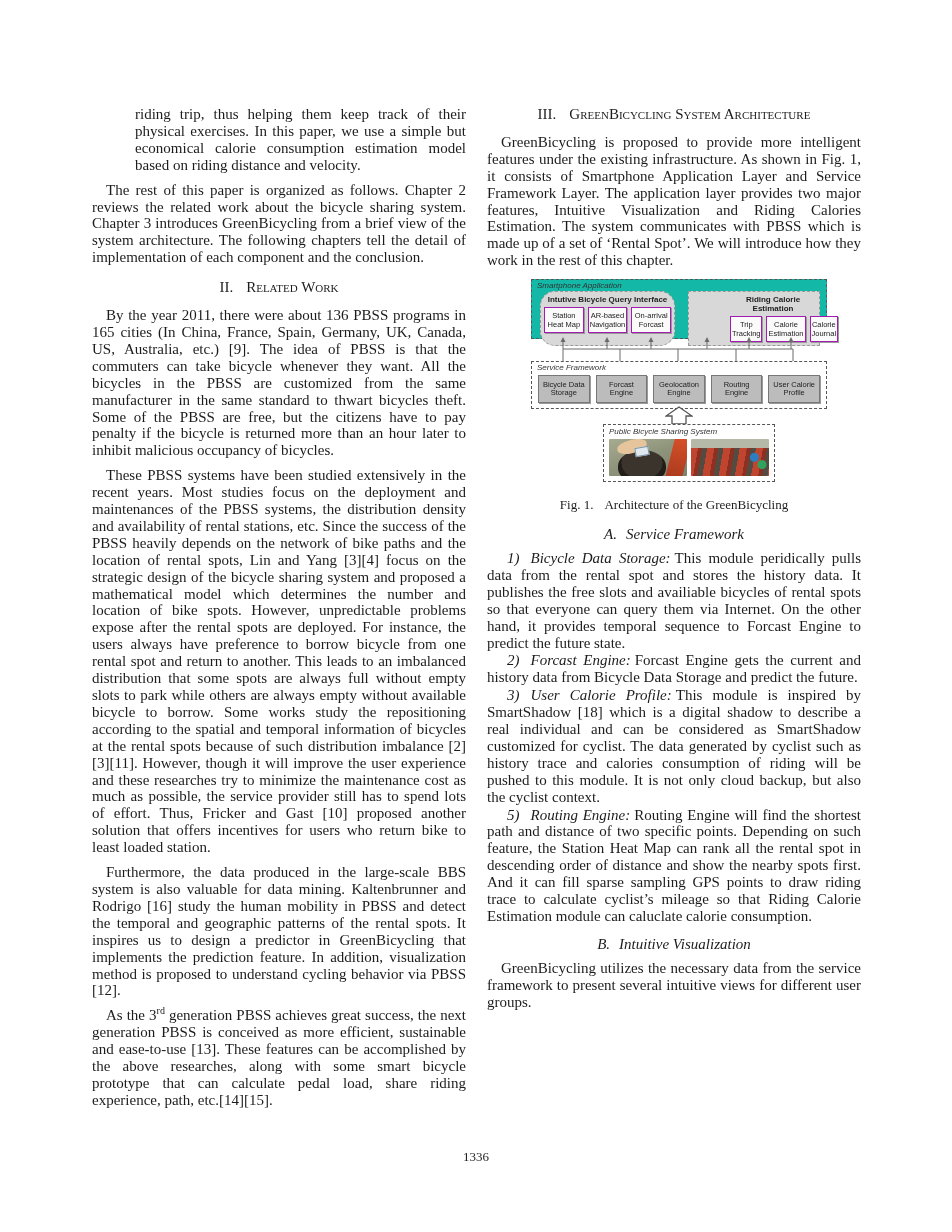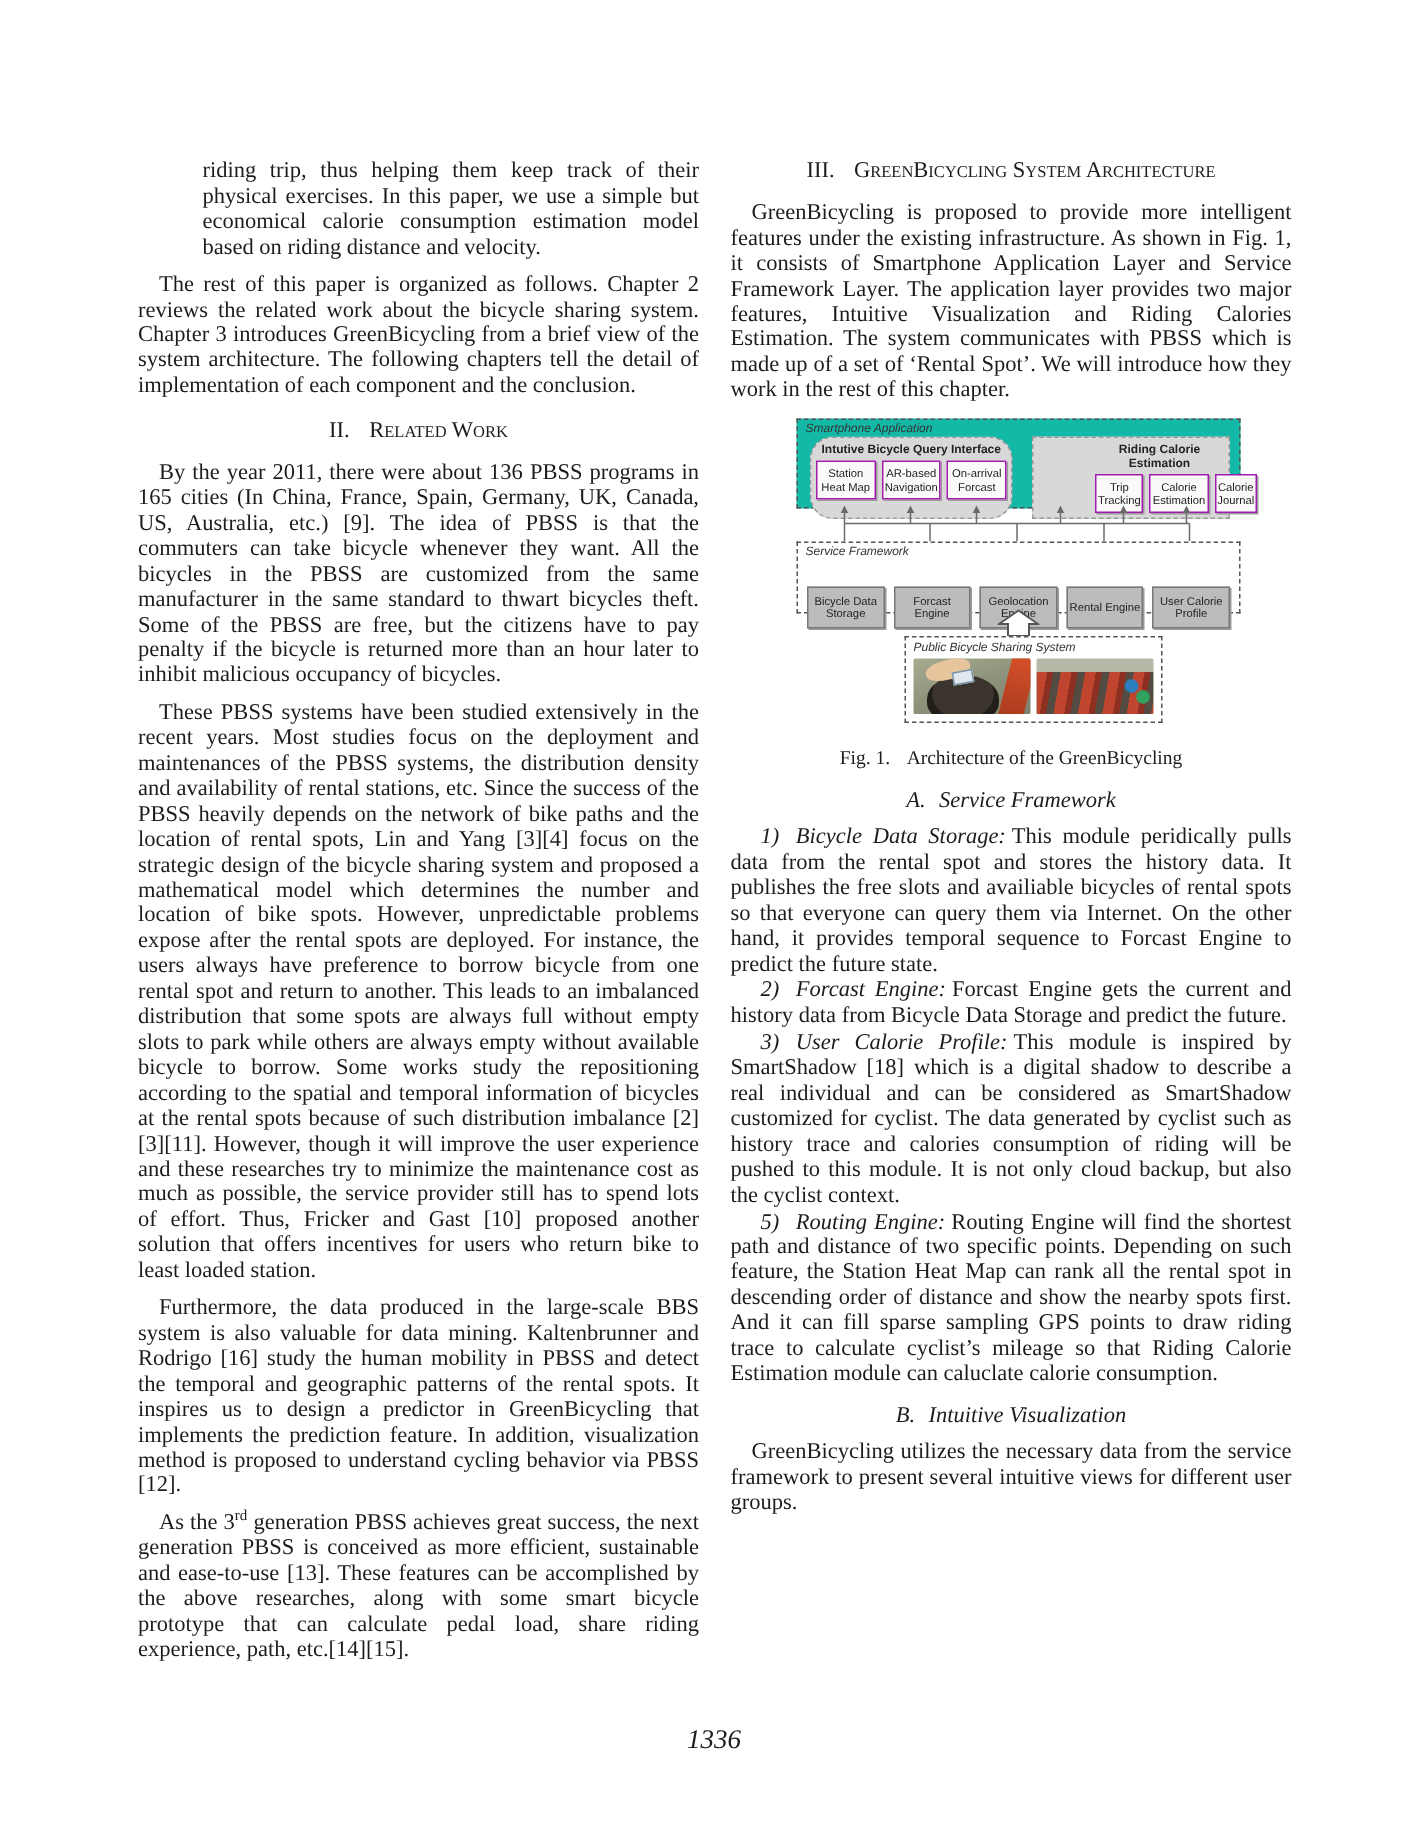--- a/index.html
+++ b/index.html
@@ -29,21 +29,21 @@
   .panels{position:absolute;top:11px;left:8px;display:flex;gap:13px;width:280px;}
   .panel{border:1px dashed #999;background:#d8d8d8;padding:2px 3px 3px;box-sizing:border-box;}
   .panel-1{width:146px;border-radius:15px;}
   .panel-2{width:132px;padding-left:41px;}
   .panel-title{font-size:8px;font-weight:bold;text-align:center;margin:1px 0 3px;}
   .panel-row{display:flex;gap:4px;}
   .app-box{flex:1;border:1px solid #a21caf;background:#fafafa;font-size:7.5px;line-height:1.2;
            text-align:center;padding:3px 1px;white-space:pre-line;box-shadow:1px 1px 0 #9a9a9a;}
   .connectors{position:absolute;left:0;top:60px;width:294px;height:24px;}
   .svc-frame{position:absolute;left:0;top:84px;width:294px;height:46px;border:1px dashed #555;background:#fff;}
-  .svc-row{position:absolute;top:29px;left:6px;width:282px;display:flex;gap:6px;}
+  .svc-row{position:absolute;top:13px;left:6px;width:282px;display:flex;gap:6px;}
   .svc-box{flex:1;background:#bcbcbc;border:1px solid #777;font-size:7.5px;line-height:1.15;
            text-align:center;padding:2px 1px;white-space:pre-line;display:flex;
            align-items:center;justify-content:center;min-height:22px;box-shadow:1px 1px 0 #9a9a9a;}
   .up-arrow{position:absolute;left:134px;top:129px;}
   .pbss{position:absolute;left:72px;top:147px;width:170px;height:56px;border:1px dashed #555;background:#fff;}
   .pbss .layer-label{top:2px;}
   .photos{position:absolute;top:14px;left:5px;display:flex;gap:4px;}
   .photo{width:78px;height:37px;position:relative;overflow:hidden;border-radius:1px;}
   .photo-kiosk{background:linear-gradient(160deg,#a8ab90 0%,#8f957c 45%,#7c816b 100%);}
   .photo-kiosk::before{content:"";position:absolute;left:9px;top:11px;width:48px;height:32px;
@@ -57,21 +57,21 @@
         border:0.5px solid #7b93a6;transform:rotate(-10deg);}
   .photo-bikes{background:linear-gradient(#b5baa8 0 30%,#9aa08d 30% 100%);}
   .photo-bikes::before{content:"";position:absolute;left:0;right:0;top:9px;bottom:0;
         background:repeating-linear-gradient(100deg,#c2402a 0 7px,#8c2a1c 7px 11px,#50463d 11px 16px);
         opacity:.95;}
   .photo-bikes::after{content:"";position:absolute;right:2px;top:13px;width:18px;height:18px;
         background:radial-gradient(circle 4px at 30% 30%,#2d7dc1 0 4px,transparent 5px),
                    radial-gradient(circle 4px at 72% 70%,#2fa35e 0 4px,transparent 5px);}
   .fig-caption{font-size:13px;text-align:center;text-indent:0;margin:10px 0 12px;}
   .cap-label{margin-right:11px;}
-  .page-number{position:absolute;left:0;right:0;top:1149px;text-align:center;font-size:18px;font-style:italic;}
+  .page-number{position:absolute;left:0;right:0;top:1149px;text-align:center;font-size:13px;}
 </style>
 </head>
 <body>
 
 <div class="page">
 
   <div class="col col-left">
     <p class="block">riding trip, thus helping them keep track of their physical exercises. In this paper, we use a simple but economical calorie consumption estimation model based on riding distance and velocity.</p>
     <p>The rest of this paper is organized as follows. Chapter 2 reviews the related work about the bicycle sharing system. Chapter 3 introduces GreenBicycling from a brief view of the system architecture. The following chapters tell the detail of implementation of each component and the conclusion.</p>
 
@@ -135,21 +135,21 @@
       </svg>
 
       <div class="svc-frame">
         <div class="layer-label">Service Framework</div>
         <div class="svc-row">
           <div class="svc-box">Bicycle Data
 Storage</div>
           <div class="svc-box">Forcast Engine</div>
           <div class="svc-box">Geolocation
 Engine</div>
-          <div class="svc-box">Rental Engine</div>
+          <div class="svc-box">Routing Engine</div>
           <div class="svc-box">User Calorie
 Profile</div>
         </div>
       </div>
 
       <svg class="up-arrow" viewBox="0 0 28 19" width="28" height="19">
         <polygon points="14,1 27,10 21,10 21,18 7,18 7,10 1,10" fill="#ffffff" stroke="#555" stroke-width="1.3"></polygon>
       </svg>
 
       <div class="pbss">

